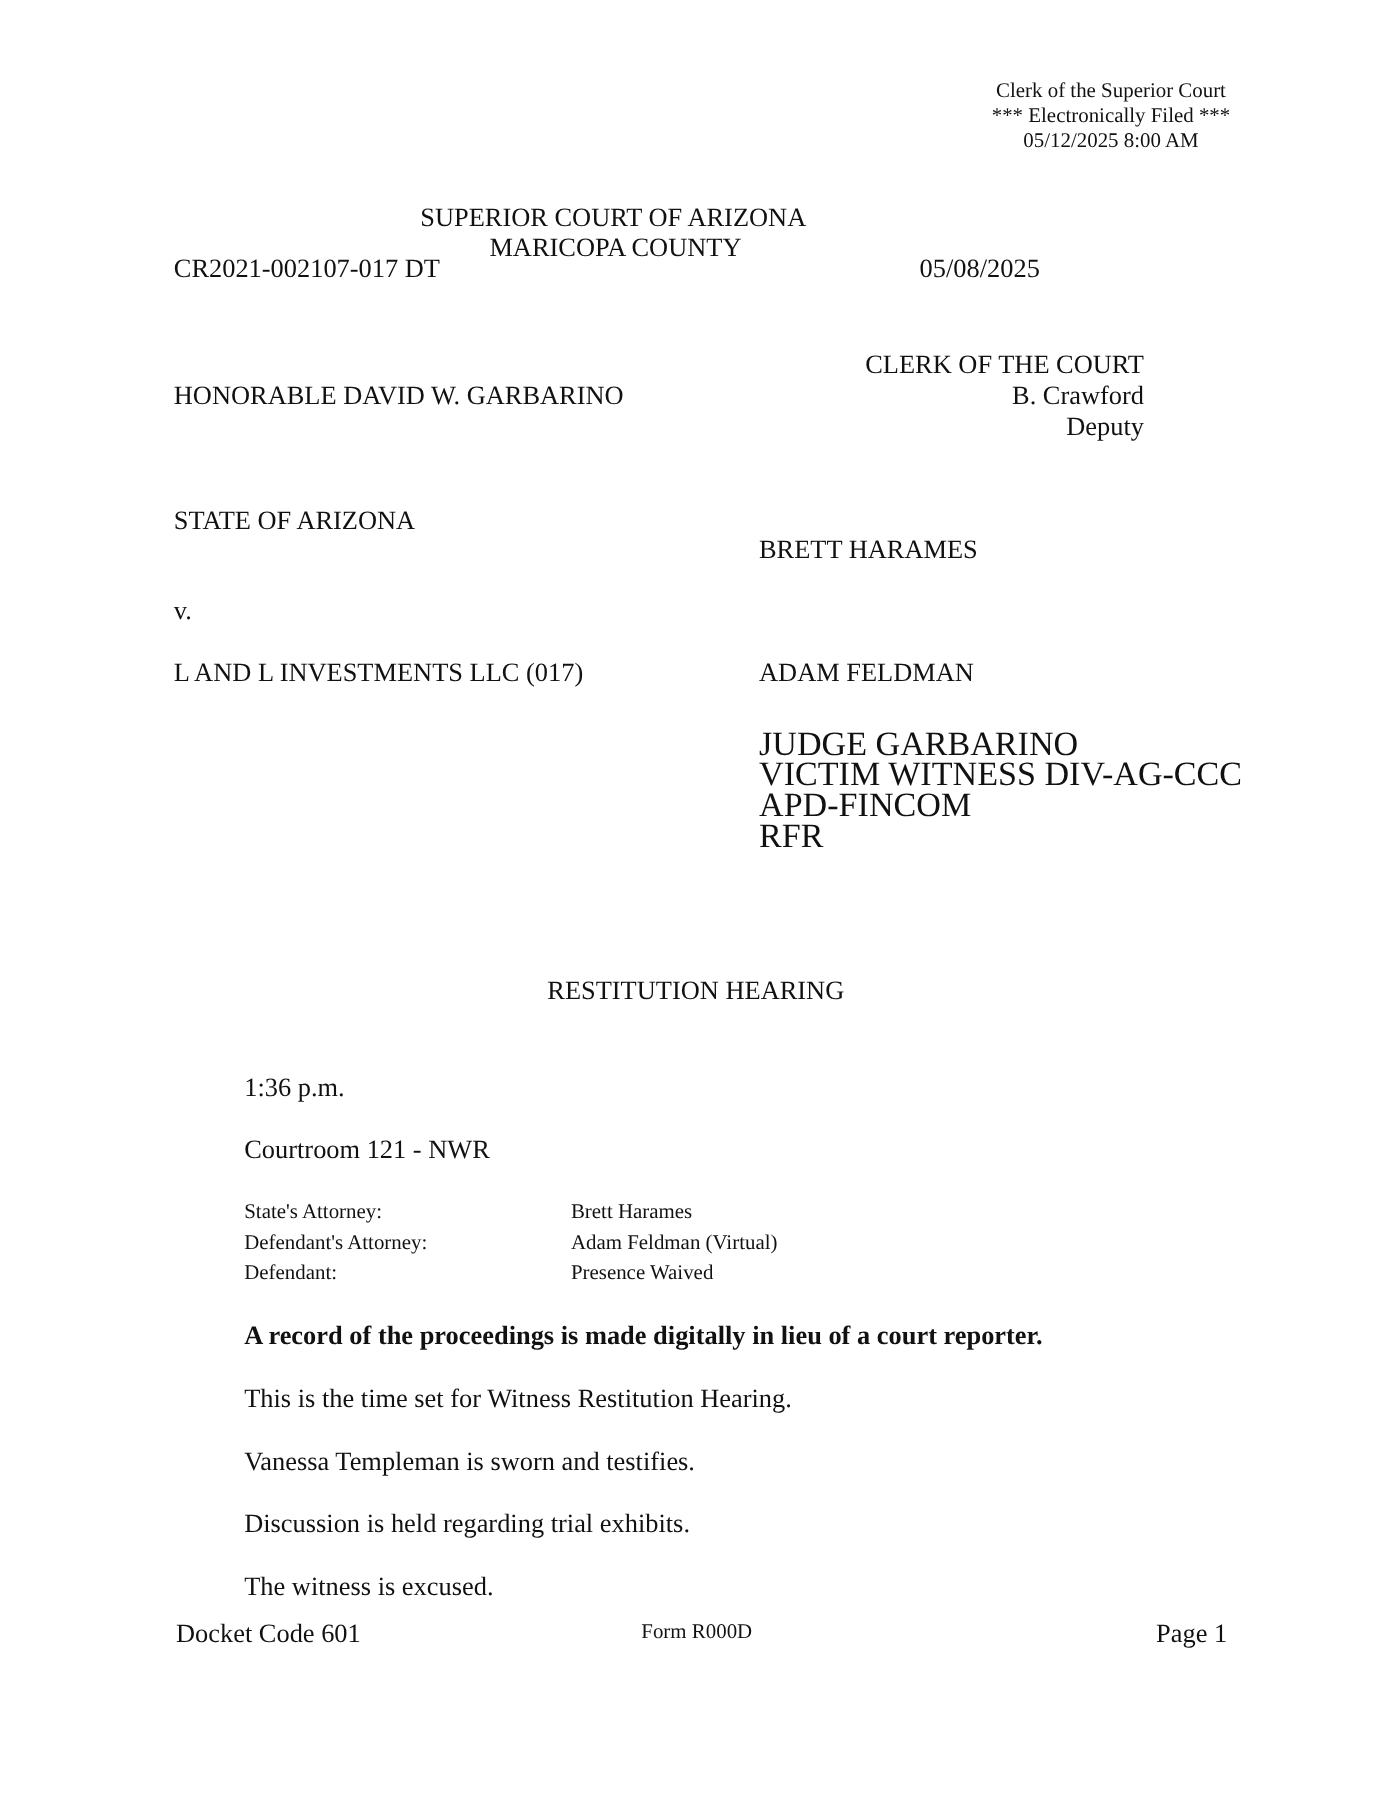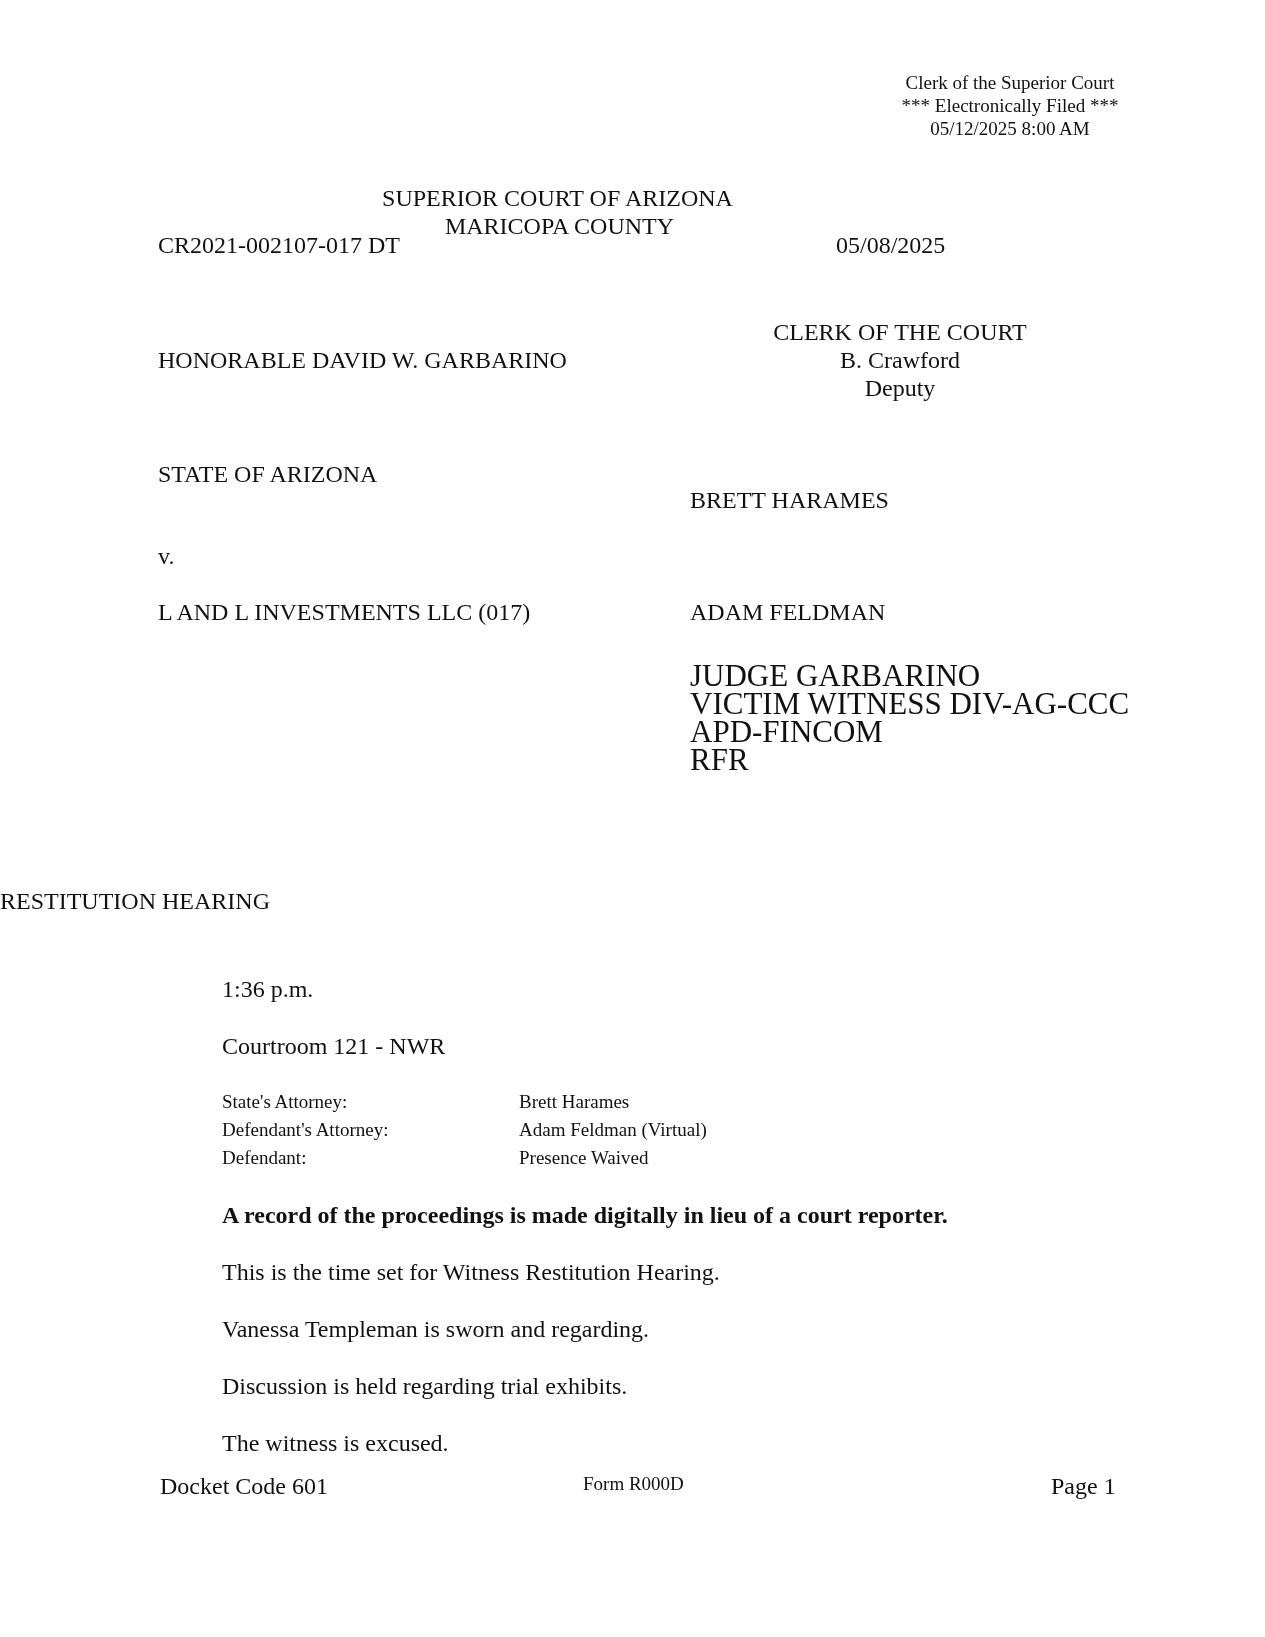--- a/index.html
+++ b/index.html
@@ -39,39 +39,40 @@
       margin-top: 40px;
     }
     .court-heading div { padding-right: 0; }
     .court-heading .l1 { position: relative; left: -2px; }
 
     .clerk-block {
       position: absolute;
       left: 760px;
       top: 318px;
       width: 280px;
-      text-align: center;
+      text-align: right;
       font-size: 24px;
       line-height: 28px;
     }
 
     .distribution {
       position: absolute;
       left: 690px;
       top: 662px;
       font-size: 31px;
       line-height: 28px;
       white-space: nowrap;
     }
 
     .section-title {
       position: absolute;
       left: 0;
       width: 1265px;
       top: 887px;
+      text-align: center;
       font-size: 24px;
       line-height: 28px;
     }
 
     .appearances {
       position: absolute;
       left: 222px;
       top: 1088px;
       font-size: 19px;
       line-height: 28px;
@@ -135,19 +136,19 @@
     <span>Adam Feldman (Virtual)</span>
   </div>
   <div class="row">
     <span class="label">Defendant:</span>
     <span>Presence Waived</span>
   </div>
 </div>
 
 <div class="abs t24" style="left:222px; top:1201px;font-weight:bold;">A record of the proceedings is made digitally in lieu of a court reporter.</div>
 <div class="abs t24" style="left:222px; top:1258px;">This is the time set for Witness Restitution Hearing.</div>
-<div class="abs t24" style="left:222px; top:1315px;">Vanessa Templeman is sworn and regarding.</div>
+<div class="abs t24" style="left:222px; top:1315px;">Vanessa Templeman is sworn and testifies.</div>
 <div class="abs t24" style="left:222px; top:1372px;">Discussion is held regarding trial exhibits.</div>
 <div class="abs t24" style="left:222px; top:1429px;">The witness is excused.</div>
 
 <div class="abs t24" style="left:160px; top:1472px;">Docket Code 601</div>
 <div class="abs t19 footer-form" style="left:583px; top:1472px;">Form R000D</div>
 <div class="abs t24" style="left:1051px; top:1472px;">Page 1</div>
 
 </body></html>

